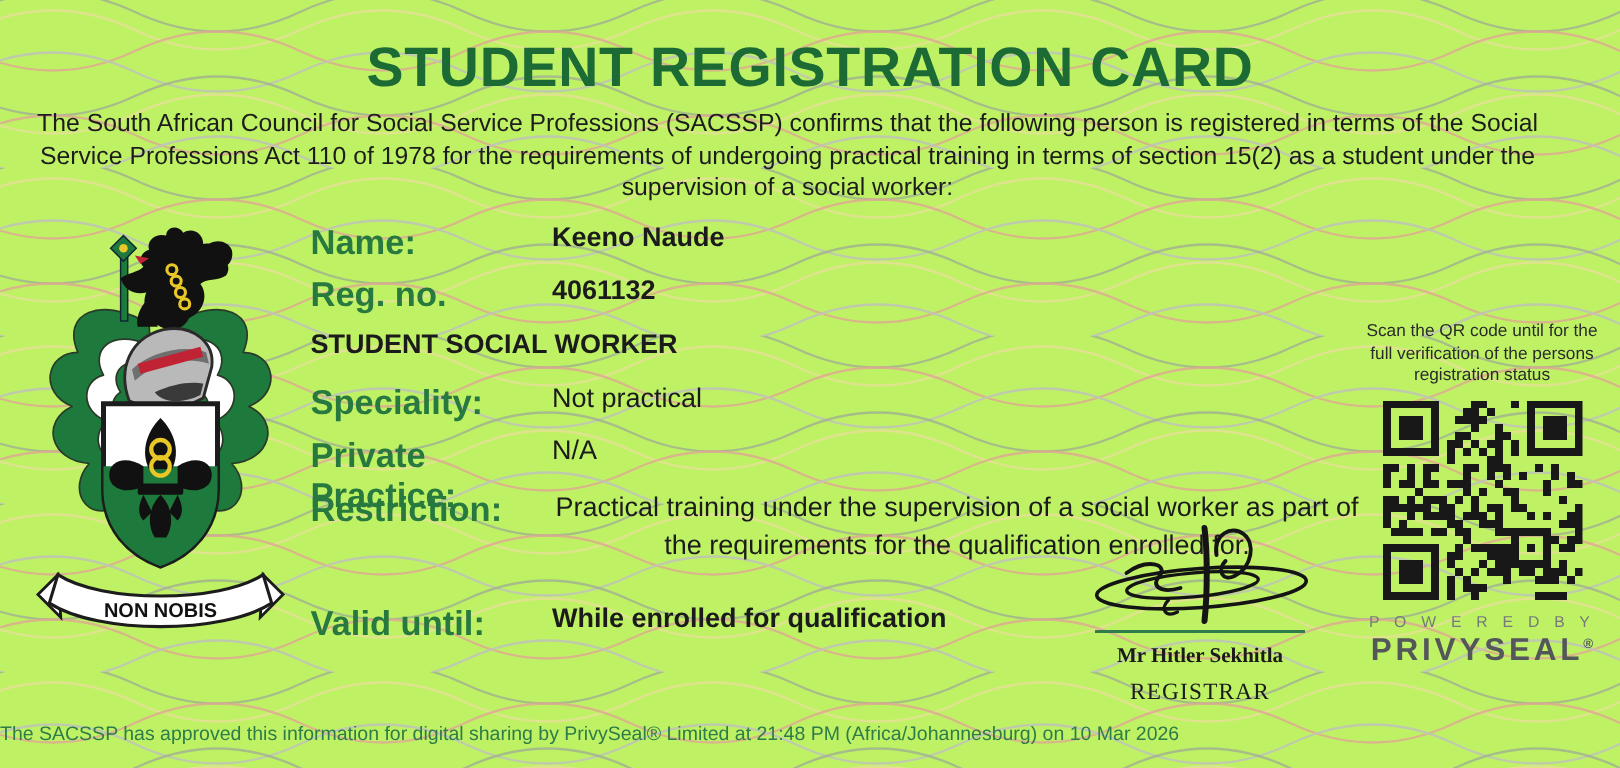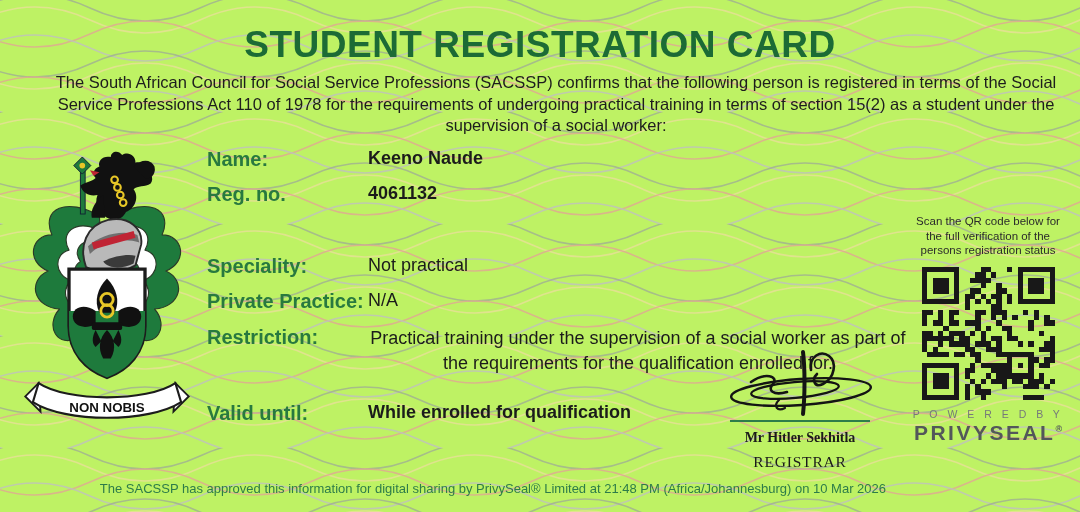--- a/index.html
+++ b/index.html
@@ -11,29 +11,29 @@
     background:#bef264; overflow:hidden;
   }
   .bg-waves { position:absolute; inset:0; width:100%; height:100%; }
 
   .title {
     position:absolute; top:24px; left:0; width:1080px;
     text-align:center; font-size:37px; font-weight:800;
     letter-spacing:.5px; color:#1c6b35;
   }
   .intro {
-    position:absolute; top:72px; left:46px; width:1020px;
+    position:absolute; top:72px; left:15px; width:1020px;
     text-align:center; font-size:16.5px; line-height:21.5px; color:#1d1d1d;
   }
 
   .crest { position:absolute; left:12px; top:145px; width:190px; height:290px; }
 
   .fields { position:absolute; left:207px; top:0; width:710px; }
   .frow { position:absolute; display:flex; width:710px; }
-  .flabel { width:161px; flex:0 0 161px; font-size:20px; font-weight:bold; color:#28793f; }
+  .flabel { width:161px; flex:0 0 161px; font-size:23px; font-weight:bold; color:#28793f; }
   .fvalue { font-size:18px; color:#1b1b1b;text-align:center; }
   .fvalue.bold { font-weight:bold; }
   .fvalue.wrap { width:540px; line-height:25px; }
   .r0{top:148px}.r1{top:183px}.r2{top:219px}.r3{top:255px}.r4{top:290px}.r5{top:326px}.r6{top:402px}
 
   .sig-block { position:absolute; left:705px; top:348px; width:190px; text-align:center; }
   .sig-svg { position:absolute; left:18px; top:0; }
   .sig-line { position:absolute; left:25px; top:72px; width:140px; height:2px; background:#2e7d4a; }
   .sig-name {
     position:absolute; left:-20px; top:82px; width:230px;
@@ -48,21 +48,21 @@
 
   .qr-panel { position:absolute; left:908px; top:214px; width:160px; text-align:center; }
   .qr-caption { font-size:11.5px; line-height:14.5px; color:#2b2b2b; }
   .qr-code { margin-top:9px; }
   .powered { margin-top:4px; font-size:10.5px; letter-spacing:3.5px; color:#75797a; }
   .brand { margin-top:1px; font-size:21px; letter-spacing:2.5px; color:#53575a; font-weight:600; }
   .brand sup { font-size:9px; vertical-align:8px; letter-spacing:0; }
 
   .footer {
     position:absolute; top:481px; left:0; width:886px;
-    text-align:right; font-size:13px; color:#2d7c49;
+    text-align:left; font-size:13px; color:#2d7c49;
   }
 </style>
 </head>
 <body>
 
 <div class="card">
 
   <svg class="bg-waves" aria-hidden="true">
     <defs>
       <pattern id="waves" width="220" height="112" patternUnits="userSpaceOnUse">
@@ -155,20 +155,21 @@
   <div class="fields">
     <div class="frow r0">
       <div class="flabel">Name:</div>
       <div class="fvalue bold">Keeno Naude</div>
     </div>
     <div class="frow r1">
       <div class="flabel">Reg. no.</div>
       <div class="fvalue bold">4061132</div>
     </div>
     <div class="frow r2">
+      <div class="fvalue bold">STUDENT SOCIAL WORKER</div>
     </div>
     <div class="frow r3">
       <div class="flabel">Speciality:</div>
       <div class="fvalue">Not practical</div>
     </div>
     <div class="frow r4">
       <div class="flabel">Private Practice:</div>
       <div class="fvalue">N/A</div>
     </div>
     <div class="frow r5">
@@ -191,21 +192,21 @@
         <path d="M28,34 C42,24 56,28 50,36 C44,42 50,48 64,44" stroke-width="2.6"></path>
         <path d="M56,52 C50,58 54,64 62,60" stroke-width="2.2"></path>
       </g>
     </svg>
     <div class="sig-line"></div>
     <div class="sig-name">Mr Hitler Sekhitla</div>
     <div class="sig-title">REGISTRAR</div>
   </div>
 
   <div class="qr-panel">
-    <div class="qr-caption">Scan the QR code below for the full verification of the persons registration status</div>
+    <div class="qr-caption">Scan the QR code until for the full verification of the persons registration status</div>
     <svg id="qr" class="qr-code" width="133" height="133" viewBox="0 0 25 25" shape-rendering="crispEdges" aria-hidden="true">
         <g fill="#181818">
           <rect x="0" y="0" width="1" height="1"></rect>
           <rect x="1" y="0" width="1" height="1"></rect>
           <rect x="2" y="0" width="1" height="1"></rect>
           <rect x="3" y="0" width="1" height="1"></rect>
           <rect x="4" y="0" width="1" height="1"></rect>
           <rect x="5" y="0" width="1" height="1"></rect>
           <rect x="6" y="0" width="1" height="1"></rect>
           <rect x="11" y="0" width="1" height="1"></rect>

